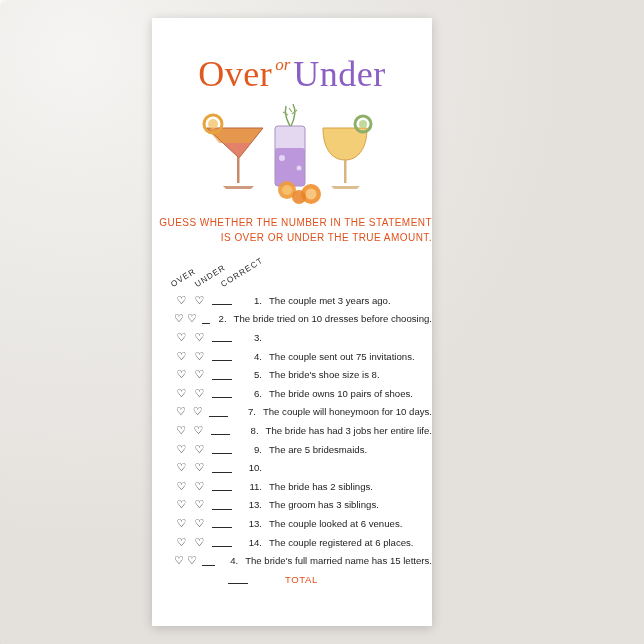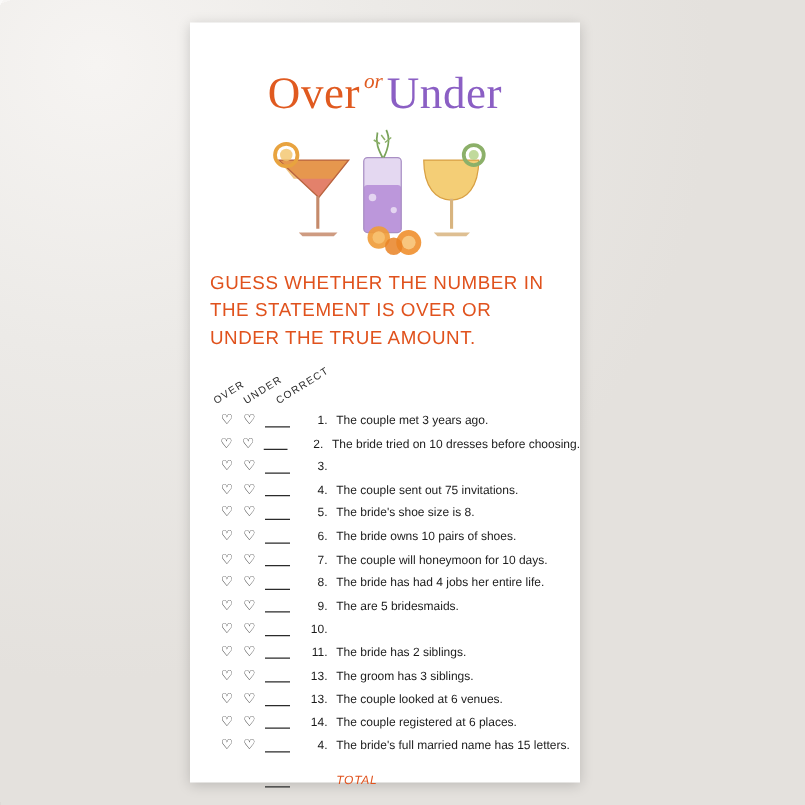--- a/index.html
+++ b/index.html
@@ -27,21 +27,21 @@
     background:
       linear-gradient(115deg, rgba(255,255,255,0.55) 0 2px, rgba(255,255,255,0) 2px 60px),
       linear-gradient(72deg, rgba(210,205,200,0.35) 0 1px, rgba(255,255,255,0) 1px 90px),
       linear-gradient(160deg, rgba(255,255,255,0.4) 0 3px, rgba(255,255,255,0) 3px 120px);
     opacity: 0.9;
   }
   .card {
     position: absolute;
     left: 152px;
     top: 18px;
-    width: 312px;
+    width: 280px;
     height: 608px;
     background: #ffffff;
     box-shadow: 0 2px 10px rgba(0,0,0,0.18);
   }
   .title {
     text-align: center;
     margin-top: 38px;
     line-height: 1;
     white-space: nowrap;
   }
@@ -70,23 +70,23 @@
   .art {
     position: relative;
     height: 110px;
     margin-top: 6px;
   }
   .art svg { display: block; margin: 0 auto; }
 
   .instructions {
     margin: 8px auto 0;
     width: 280px;
-    text-align: left;
+    text-align: right;
     color: #e0521d;
-    font-size: 15px;
+    font-size: 10px;
     letter-spacing: 0.45px;
     line-height: 1.45;
     text-transform: uppercase;
   }
 
   .col-head {
     position: relative;
     height: 34px;
     margin-top: 12px;
   }
@@ -134,25 +134,24 @@
     text-align: right;
     margin-right: 7px;
     font-size: 9.6px;
   }
   .stmt {
     white-space: nowrap;
     font-size: 9.6px;
   }
   .total-row {
     display: flex;
-    align-items: flex-end;
+    align-items: flex-start;
     height: 20px;
     margin-top: 4px;
-    padding-left: 22px;
-    font-style: italic;
+    padding-left: 38px;
   }
   .total-row .spacer { width: 36px; }
   .total-row .tblank {
     width: 20px;
     border-bottom: 1px solid #2b2b2b;
     height: 9px;
     margin: 0 8px 0 2px;
   }
   .total-label {
     color: #e0521d;
@@ -262,21 +261,21 @@
       <span class="heart">♡</span>
       <span class="blank"></span>
       <span class="num">7.</span>
       <span class="stmt">The couple will honeymoon for 10 days.</span>
     </li>
     <li class="row">
       <span class="heart">♡</span>
       <span class="heart">♡</span>
       <span class="blank"></span>
       <span class="num">8.</span>
-      <span class="stmt">The bride has had 4 jobs her entire life.</span>
+      <span class="stmt">The bride has had 3 jobs her entire life.</span>
     </li>
     <li class="row">
       <span class="heart">♡</span>
       <span class="heart">♡</span>
       <span class="blank"></span>
       <span class="num">9.</span>
       <span class="stmt">The are 5 bridesmaids.</span>
     </li>
     <li class="row">
       <span class="heart">♡</span>

